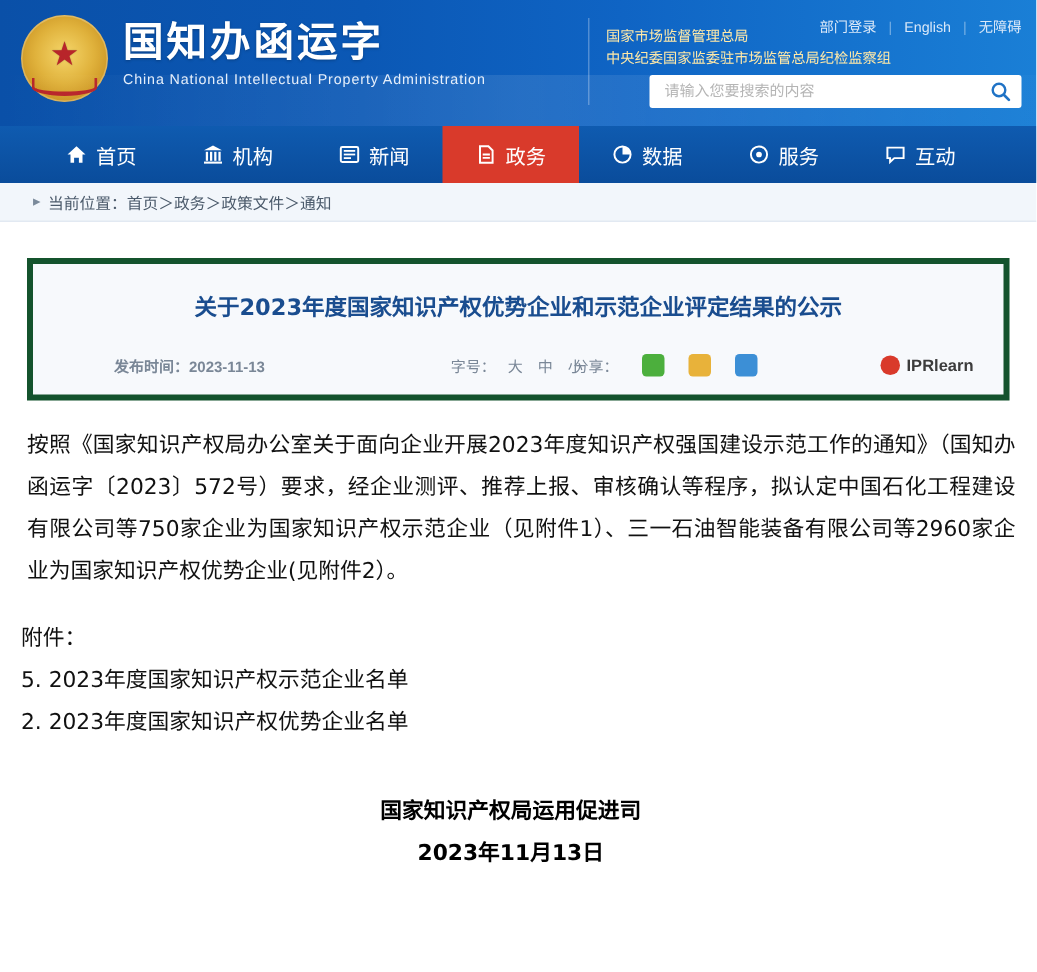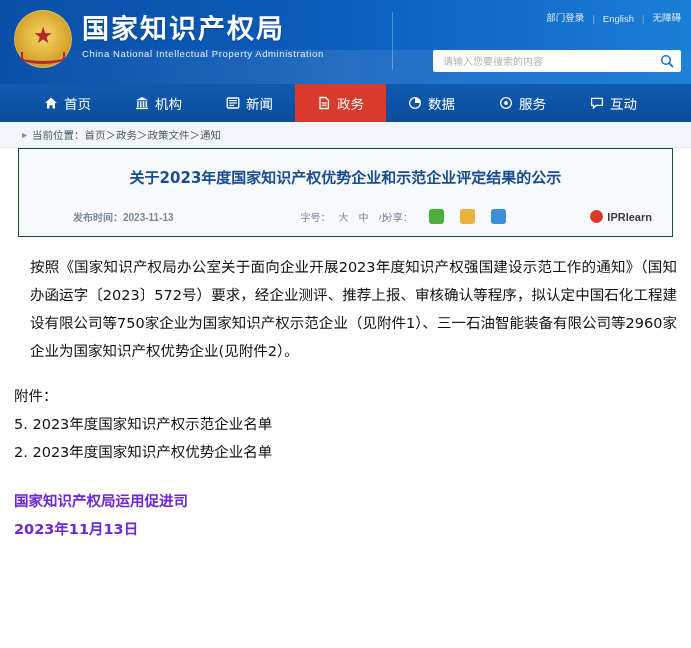--- a/index.html
+++ b/index.html
@@ -122,23 +122,23 @@
     border-bottom: 1px solid #e2e9f2;
     display: flex; align-items: center;
     padding-left: 22px;
     font-size: 10.5px; color: #4b5a6b;
   }
   .crumb-wrap .home-ico { margin-right: 5px; color: #7b8a9b; font-size: 10px; }
   .crumb-wrap a { color: #4b5a6b; text-decoration: none; cursor: pointer; }
 
   
   .card {
-    margin: 0 18px 0 18px;
+    margin: 24px 18px 0 18px;
     background: #f7f9fc;
-    border: 1px solid #14532d;
+    border: 4px solid #14532d;
     padding: 18px 16px 8px 16px;
   }
   .art-title {
     text-align: center;
     color: #1a4d8f;
     font-size: 15px;
     font-weight: bold;
     line-height: 1.5;
     font-family: "DejaVu Sans", "Liberation Sans", sans-serif;
   }
@@ -178,53 +178,57 @@
   }
 
   
   .body-wrap {
     padding: 16px 14px 0 14px;
     color: #111111;
     font-size: 14.5px;
     line-height: 1.95;
     font-family: "DejaVu Sans", "Liberation Sans", sans-serif;
   }
-  .body-wrap p { margin: 0 0 16px 16px; text-align: justify; }
+  .body-wrap p { margin: 0 0 16px 4px; text-align: justify; }
   .att-list { margin: 0; }
   .att-list div { margin: 0; }
   .sign {
-    margin-top: 22px;
-    text-align: left;
+    margin-top: 32px;
+    text-align: center;
     font-weight: bold;
     font-size: 14.5px;
     line-height: 1.9;
-    color: #6d28d9;
+    color: #000000;
     padding-right: 10px;
     font-family: "DejaVu Sans", "Liberation Sans", sans-serif;
   }
 </style>
 </head>
 <body>
 
 <div class="page">
 
   <div class="header">
 
     <div class="emblem">
       <div class="star">★</div>
       <div class="wheat"></div>
     </div>
 
     <div class="org-block">
-      <div class="org-cn">国家知识产权局</div>
+      <div class="org-cn">国知办函运字</div>
       <div class="org-en">China National Intellectual Property Administration</div>
     </div>
 
     <div class="hdr-divider"></div>
 
+    <div class="hdr-right-lines">
+      <div>国家市场监督管理总局</div>
+      <div>中央纪委国家监委驻市场监管总局纪检监察组</div>
+    </div>
 
     <div class="topbar-links">
       <a>部门登录</a>
       <span class="sep">|</span>
       <a>English</a>
       <span class="sep">|</span>
       <a>无障碍</a>
     </div>
 
     <div class="searchbox">

